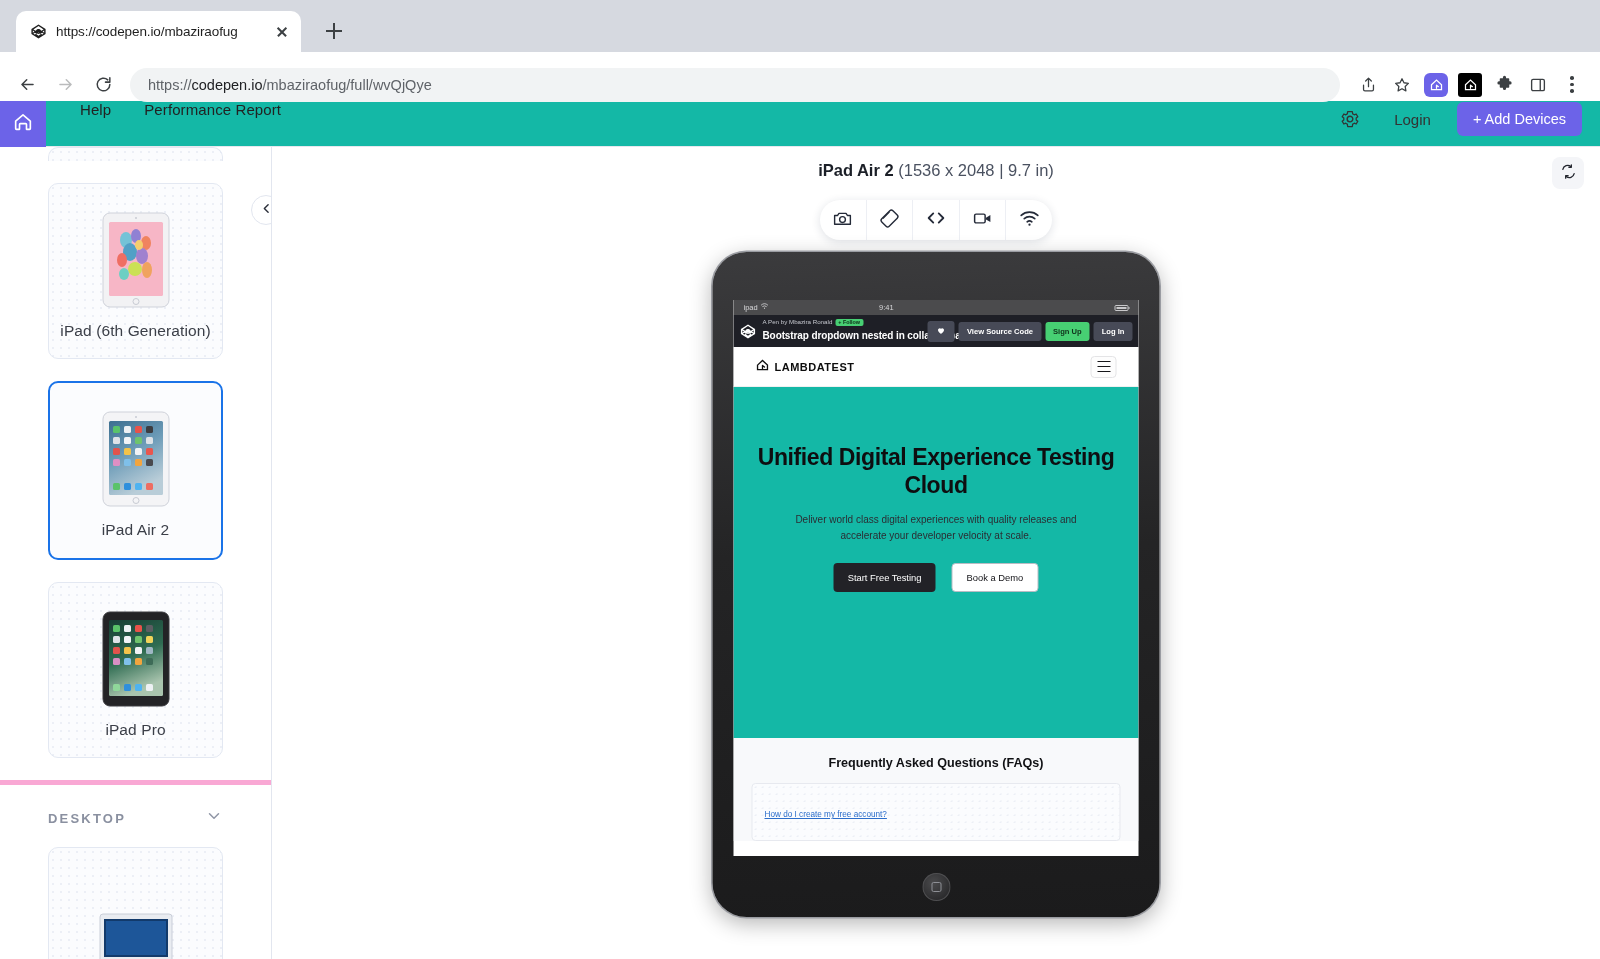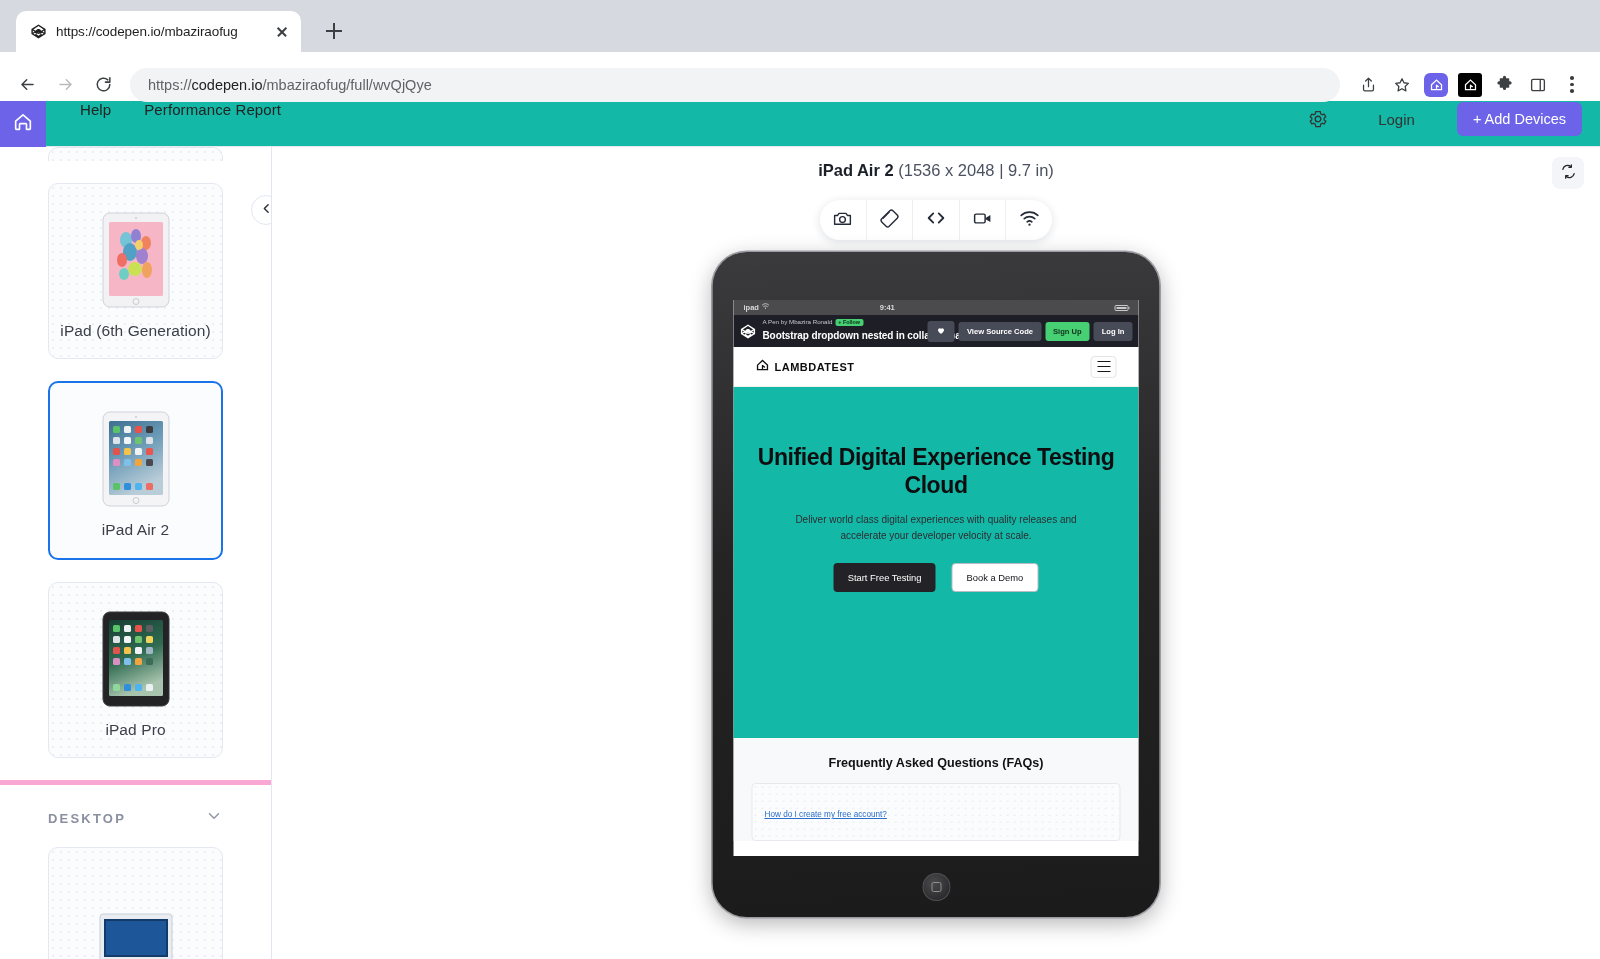--- a/index.html
+++ b/index.html
@@ -76,21 +76,21 @@
   }
   .home-tile {
     width: 46px; height: 46px; background: #6c63e8; display:flex;
     align-items:center; justify-content:center; cursor:pointer; flex:0 0 46px;
   }
   .nav-link {
     font-size: 15px; color: #222; margin-left: 33px; cursor: pointer;
     letter-spacing: .1px;
   }
   .nav-link.first { margin-left: 34px; }
-  .header-right { margin-left:auto; display:flex; align-items:center; gap: 16px; padding-right: 18px; }
+  .header-right { margin-left:auto; display:flex; align-items:center; gap: 0; padding-right: 18px; }
   .gear-btn { width:36px; height:36px; display:flex; align-items:center;
     justify-content:center; cursor:pointer; }
   .login-link { font-size: 15px; color: #333; margin: 0 26px 0 26px; cursor:pointer; }
   .add-devices {
     background: #6c63e8; color:#fff; font-size: 14.5px; font-weight: 500;
     border: none; border-radius: 6px; padding: 9px 16px; cursor: pointer;
     font-family: inherit; white-space: nowrap;
   }
 
   
@@ -169,21 +169,21 @@
     width: 28px; height:28px; border-radius:50%;
     background: radial-gradient(circle at 40% 35%, #4a4a4c, #2c2c2e 70%);
     box-shadow: inset 0 0 0 1px #4e4e50;
     display:flex; align-items:center; justify-content:center;
   }
   .home-sq { width: 10px; height:10px; border:1.4px solid #8e9096; border-radius:2px; }
 
   
   .ios-status {
     height: 15px; background: #4b4b4d; display:flex; align-items:center;
-    padding: 0 10px; font-size: 7.5px; color:#d8d8da; font-weight:700;
+    padding: 0 10px; font-size: 7.5px; color:#d8d8da; font-weight:400;
   }
   .ios-status .right { margin-left:auto; display:flex; align-items:center; gap:3px;}
   .batt { width:14px; height:6px; border:1px solid #c9c9cb; border-radius:1.5px; position:relative;}
   .batt::after{content:'';position:absolute;right:-2.5px;top:1.3px;width:1.3px;height:2.6px;background:#c9c9cb;}
   .batt i{position:absolute;left:1px;top:1px;bottom:1px;right:1px;background:#c9c9cb;}
 
   
   .cp-bar {
     background: #1e1f26; height: 32px; display:flex; align-items:center;
     padding: 0 6px; gap: 6px;

